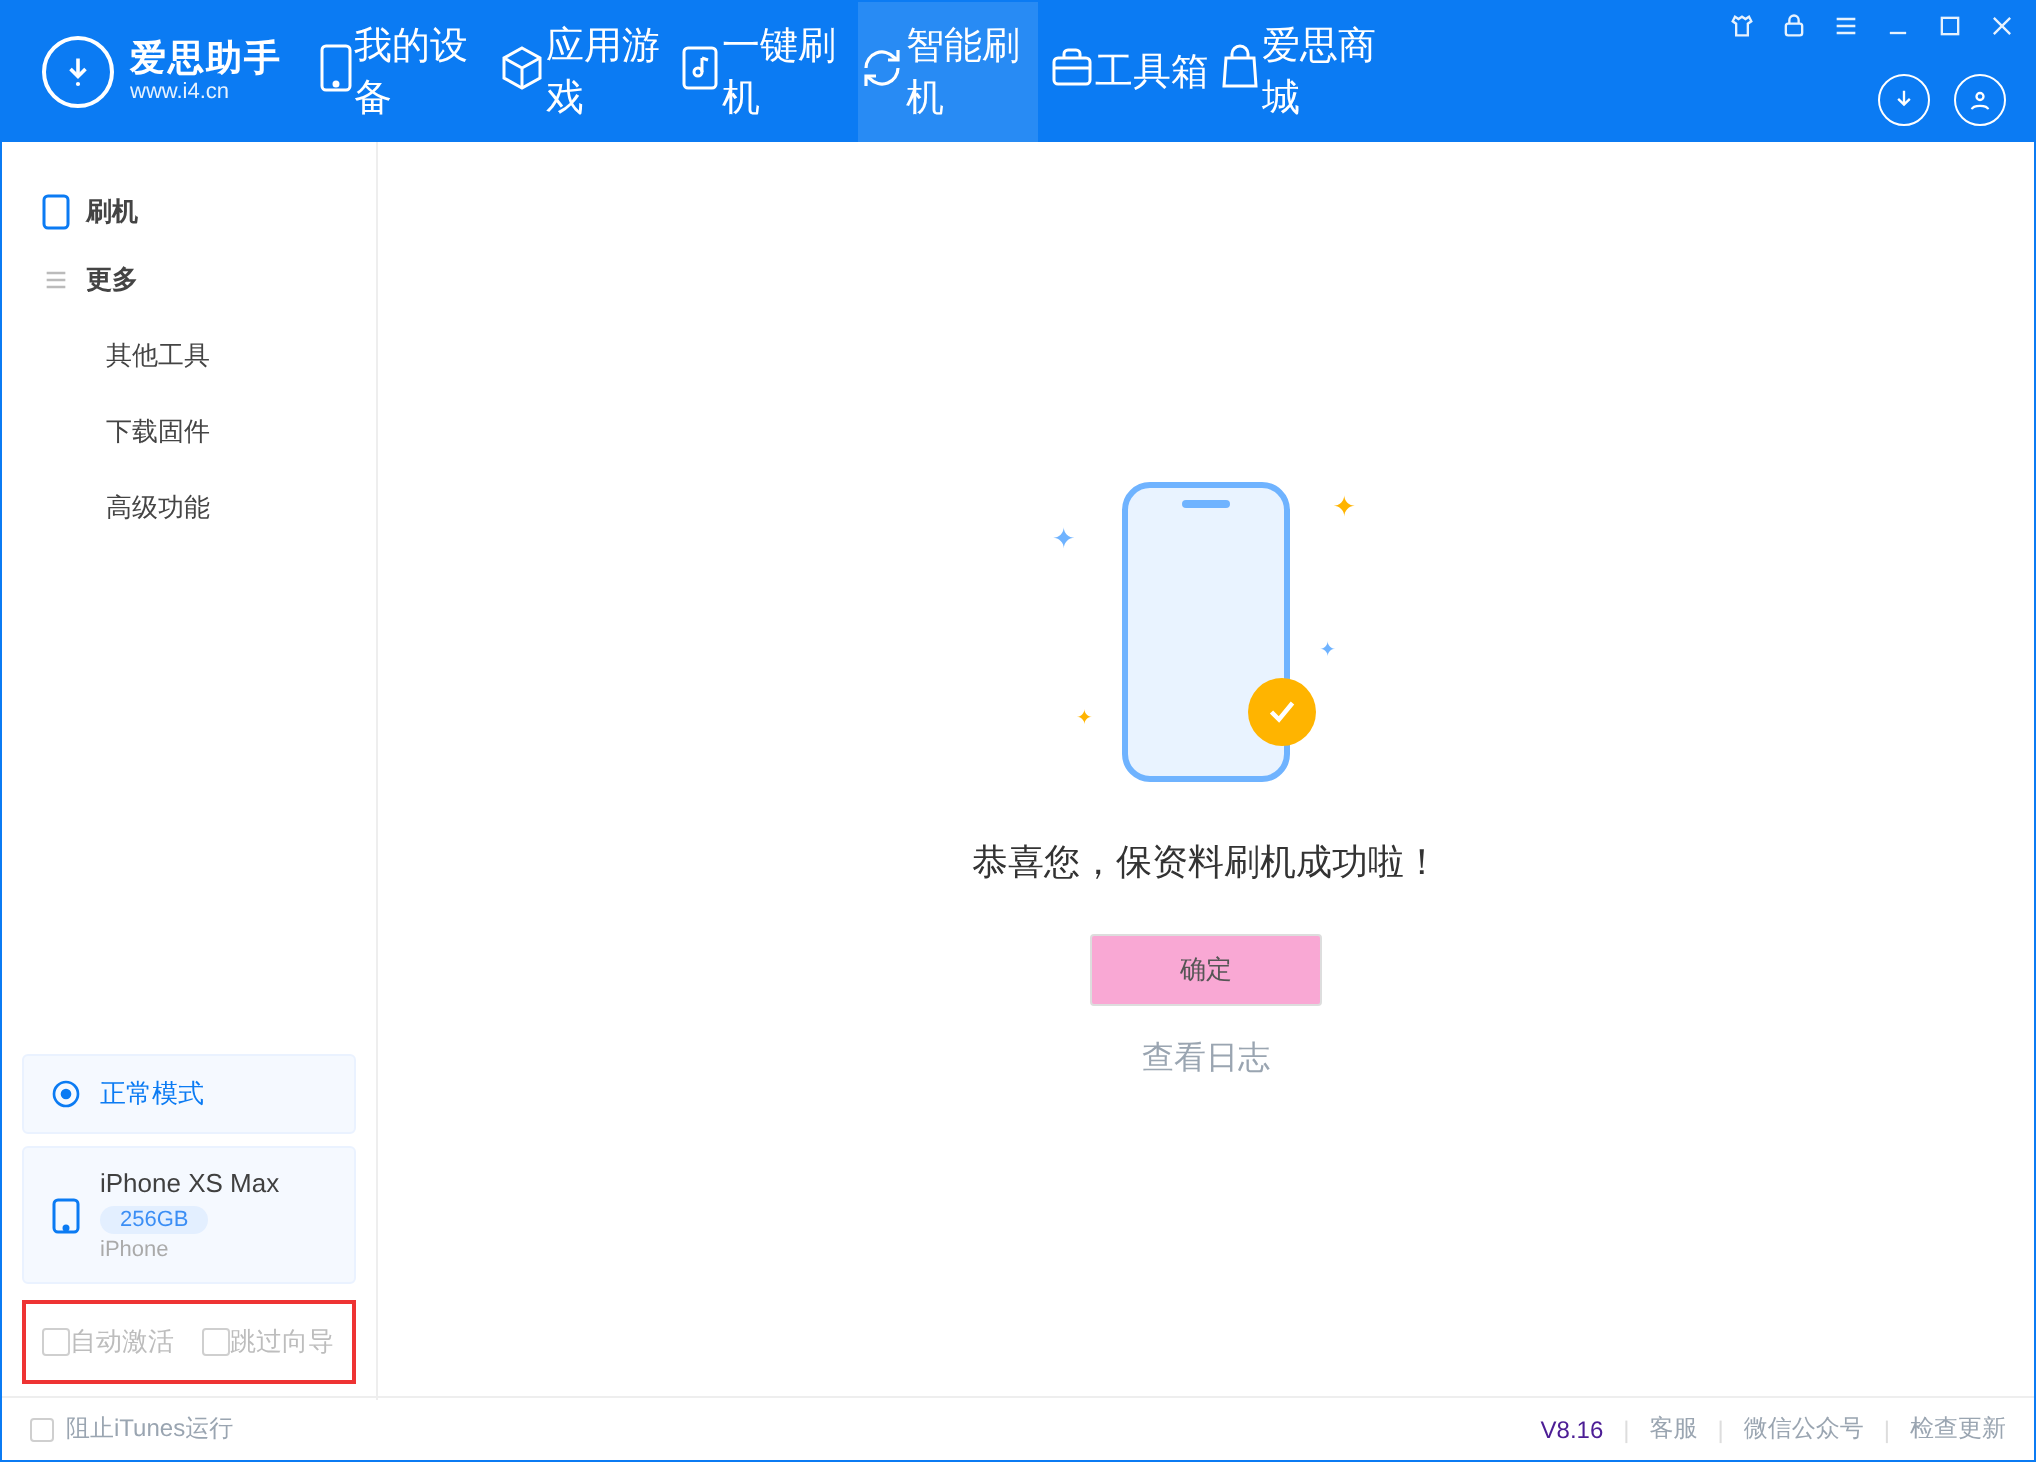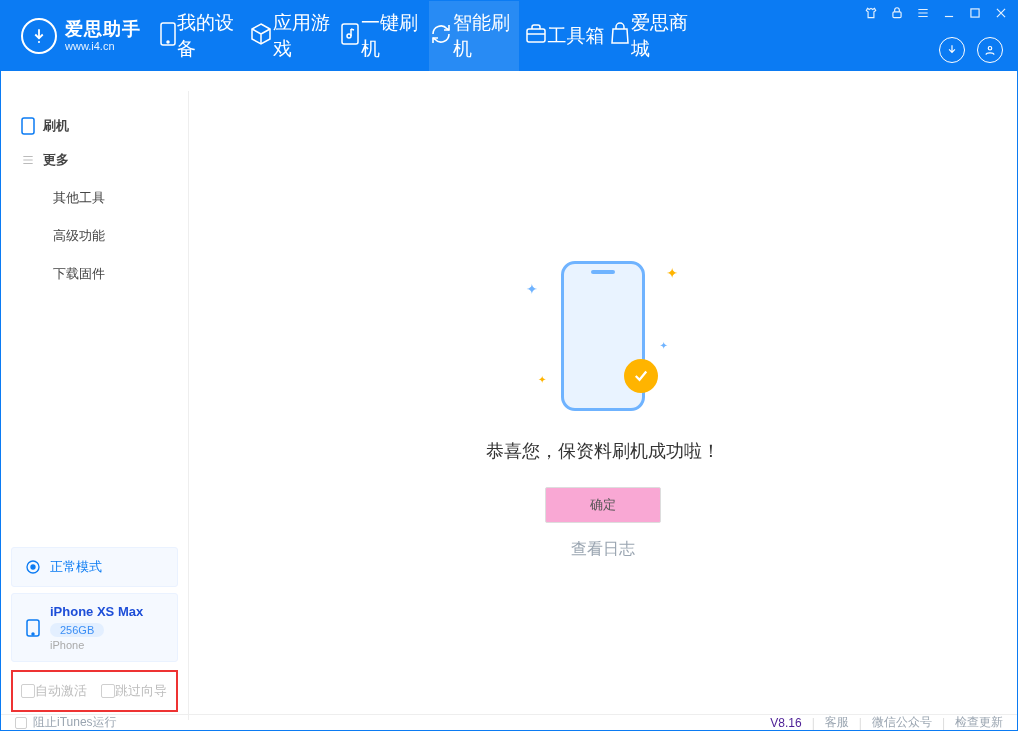--- a/index.html
+++ b/index.html
@@ -17,52 +17,52 @@
 .topnav-item { width:90px; display:flex; align-items:center; justify-content:center; font-size:19px; cursor:pointer; position:relative; }
 .topnav-item.active { background:rgba(255,255,255,.12); }
 .topnav-item .ico { height:26px; display:flex; align-items:center; justify-content:center; margin-bottom:4px; }
 .topnav-item .ico svg { display:block; }
 .winctrl { position:absolute; right:8px; top:4px; display:flex; gap:10px; }
 .winctrl span { width:16px; height:16px; display:flex; align-items:center; justify-content:center; cursor:pointer; opacity:.9; }
 .top-right-circles { position:absolute; right:14px; bottom:8px; display:flex; gap:12px; }
 .circ { width:26px; height:26px; border:1.5px solid #fff; border-radius:50%; display:flex; align-items:center; justify-content:center; cursor:pointer; }
 
 
-.body { display:flex; height:calc(100% - 70px - 30px);margin-top:20px; }
+.body { display:flex; height:calc(100% - 70px - 30px); }
 .sidebar { width:188px; border-right:1px solid #eee; padding-top:18px; display:flex; flex-direction:column; }
 .sec-head { display:flex; align-items:center; gap:8px; padding:8px 20px; font-size:13px; color:#444; font-weight:600;}
 .sec-head.flash svg{color:#0b7bf3;}
 .sec-head.more svg{color:#bbb;}
 .sec-items { padding:2px 0 10px 0;}
 .sec-items .row { padding:10px 0 10px 52px; font-size:13px; color:#444; cursor:pointer; }
 .sec-items .row.active { color:#0b7bf3; }
 
 .sidebar-bottom { margin-top:auto; }
 .card { margin:6px 10px; background:#f5f9ff; border:1px solid #eaf2ff; border-radius:3px; padding:10px 12px; font-size:13px; color:#0b7bf3; display:flex; align-items:center; gap:8px;}
 .card .ic{width:18px;height:18px;flex-shrink:0;display:flex;align-items:center;justify-content:center;}
-.devcard .name{font-weight:700;color:#1d4ed8;}
+.devcard .name{font-weight:400;color:#404040;}
 .devcard .cap{display:inline-block;background:#e3efff;color:#3b8ef5;border-radius:10px;padding:1px 10px;font-size:11px;margin-top:4px;}
 .devcard .sub{font-size:11px;color:#aaa;margin-top:2px;}
 
 .checks { border:2px solid #e33; margin:8px 10px; padding:10px 8px; display:flex; gap:14px; }
 .chk { display:flex; align-items:center; gap:0; font-size:13px; color:#bdbdbd; cursor:pointer;}
 .chk .box{width:14px;height:14px;border:1px solid #cfcfcf;border-radius:2px;}
 
 .main { flex:1; display:flex; flex-direction:column; align-items:center; justify-content:center; }
 .phone-wrap{position:relative;width:170px;height:170px;margin-bottom:18px;}
 .phone { width:84px; height:150px; border:3px solid #6fb3ff; border-radius:14px; position:absolute; left:50%; top:50%; transform:translate(-50%,-50%); background:#e9f3ff; }
 .phone::before{content:"";position:absolute;top:6px;left:50%;transform:translateX(-50%);width:24px;height:4px;background:#6fb3ff;border-radius:3px;}
 .badge{position:absolute;right:30px;bottom:28px;width:34px;height:34px;background:#ffb400;border-radius:50%;display:flex;align-items:center;justify-content:center;}
 .sparkle{position:absolute;font-size:14px;}
 .msg{font-size:18px;color:#333;margin-bottom:24px;}
 .okbtn{border:1px solid #ddd;background:#f9a8d4;padding:8px 44px;font-size:13px;color:#555;cursor:pointer;border-radius:2px;margin-bottom:16px;}
 .loglink{font-size:16px;color:#9aa5b1;cursor:pointer;}
 
 
-.statusbar{position:absolute;bottom:0;left:0;right:0;height:16px;border-top:1px solid #eee;display:flex;align-items:center;font-size:12px;color:#9aa5b1;padding:0 14px;}
+.statusbar{position:absolute;bottom:0;left:0;right:0;height:32px;border-top:1px solid #eee;display:flex;align-items:center;font-size:12px;color:#9aa5b1;padding:0 14px;}
 .statusbar .left{display:flex;align-items:center;gap:6px;}
 .statusbar .left .box{width:12px;height:12px;border:1px solid #cfcfcf;border-radius:2px;}
 .statusbar .right{margin-left:auto;display:flex;align-items:center;gap:10px;}
 .statusbar .right .sep{color:#ddd;}
 .statusbar .right span{cursor:pointer;}
 </style>
 </head>
 <body>
 
 <div class="topbar">
@@ -200,22 +200,22 @@
     </div>
 
     <div class="sec-head more">
       <svg width="14" height="14" viewBox="0 0 24 24" fill="none" stroke="#bbb" stroke-width="2">
           <path d="M4 6h16M4 12h16M4 18h16"></path>
         </svg>
       <span>更多</span>
     </div>
     <div class="sec-items">
       <div class="row">其他工具</div>
+      <div class="row">下载固件</div>
       <div class="row">高级功能</div>
-      <div class="row">下载固件</div>
     </div>
 
     <div class="sidebar-bottom">
       <div class="card">
         <div class="ic">
             <svg width="16" height="16" viewBox="0 0 24 24" fill="none" stroke="#0b7bf3" stroke-width="2">
               <circle cx="12" cy="12" r="9"></circle>
               <circle cx="12" cy="12" r="3" fill="#0b7bf3"></circle>
             </svg>
           </div>

